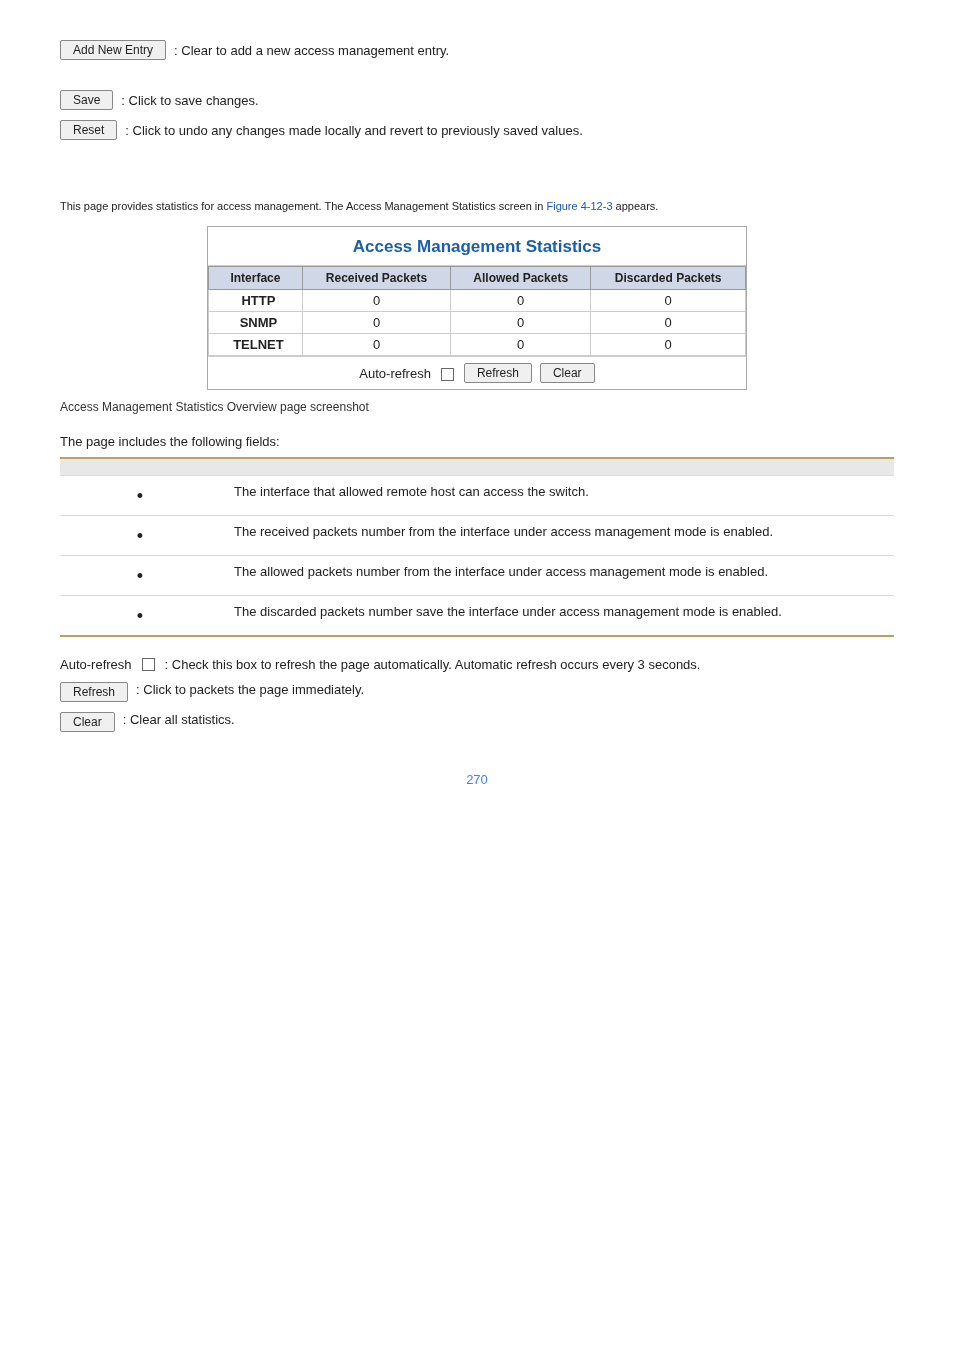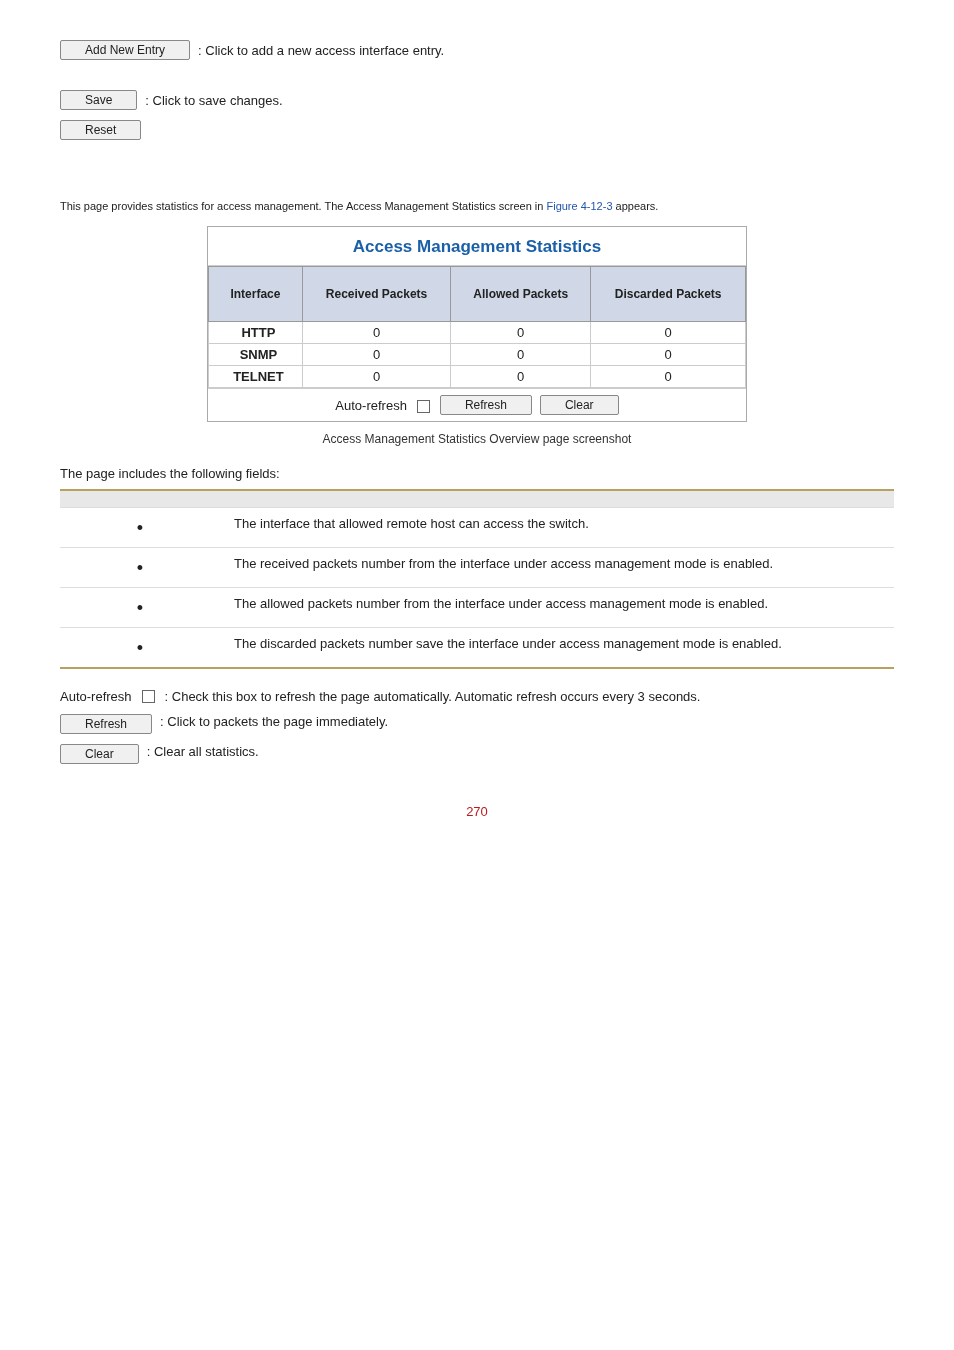--- a/index.html
+++ b/index.html
@@ -9,21 +9,21 @@
       color: #222;
       background: #fff;
       width: 954px;
       min-height: 1350px;
       padding: 40px 60px;
     }
     .btn {
       display: inline-block;
       border: 1px solid #888;
       background: #f0f0f0;
-      padding: 2px 24px;
+      padding: 2px 12px;
       font-size: 12px;
       cursor: pointer;
       border-radius: 2px;
       color: #222;
     }
     .btn-row {
       display: flex;
       align-items: center;
       margin-bottom: 10px;
       gap: 8px;
@@ -59,21 +59,21 @@
       border-bottom: 1px solid #ccc;
     }
     .stats-table {
       width: 100%;
       border-collapse: collapse;
       font-size: 13px;
     }
     .stats-table th {
       background: #d0d8e8;
       border: 1px solid #999;
-      padding: 20px 10px;
+      padding: 4px 10px;
       text-align: center;
       font-weight: bold;
       font-size: 12px;
     }
     .stats-table td {
       border: 1px solid #ccc;
       padding: 3px 10px;
       text-align: center;
     }
     .stats-table td.iface {
@@ -83,21 +83,20 @@
     .stats-footer {
       display: flex;
       align-items: center;
       justify-content: center;
       padding: 6px 0;
       gap: 8px;
       font-size: 13px;
       border-top: 1px solid #ccc;
     }
     .caption-text {
-      text-align: center;
       font-size: 12px;
       color: #333;
       margin-bottom: 20px;
       margin-top: 6px;
     }
     
     .fields-section {
       margin-bottom: 24px;
     }
     .fields-table {
@@ -144,38 +143,39 @@
       background: #fff;
       margin: 0 2px;
       vertical-align: middle;
       position: relative;
       top: 1px;
     }
     .page-number {
       text-align: center;
       font-size: 13px;
       margin-top: 40px;
-      color: #b91c1c;
+      color: #3b82f6;
     }
   </style>
 </head>
 <body>
 
 <div class="btn-row section-gap">
   <button class="btn">Add New Entry</button>
-  <span class="desc">: Click to add a new access interface entry.</span>
+  <span class="desc">: Clear to add a new access management entry.</span>
 </div>
 
 <div class="btn-row">
   <button class="btn">Save</button>
   <span class="desc">: Click to save changes.</span>
 </div>
 
 <div class="btn-row section-gap" style="margin-bottom:60px;">
   <button class="btn">Reset</button>
+  <span class="desc">: Click to undo any changes made locally and revert to previously saved values.</span>
 </div>
 
 <p class="intro-text">
   <span>This page provides statistics for access management. The Access Management Statistics screen in </span><a class="link-blue" href="#">Figure 4-12-3</a><span> appears.</span>
 </p>
 
 <div class="stats-box">
   <div class="stats-title">Access Management Statistics</div>
   <table class="stats-table">
     <thead>

